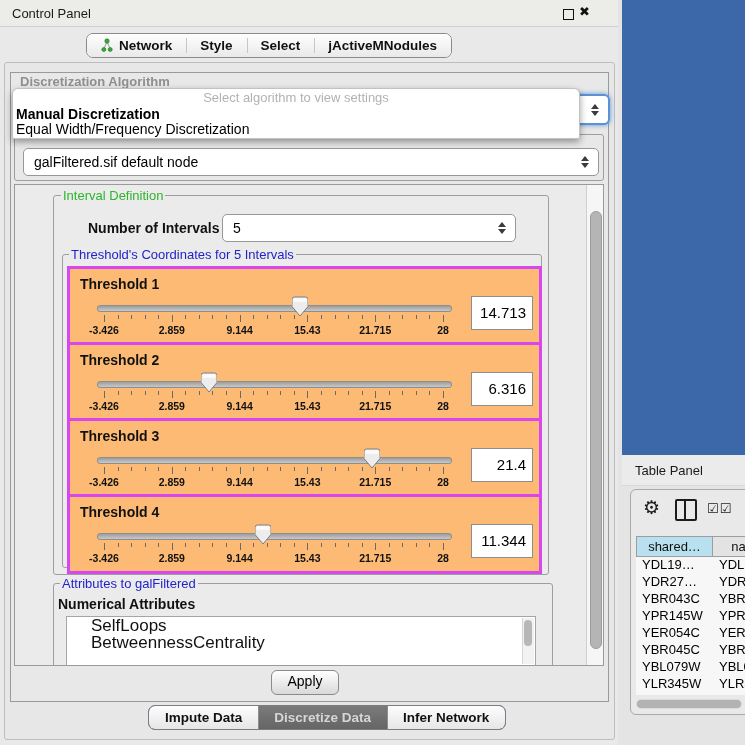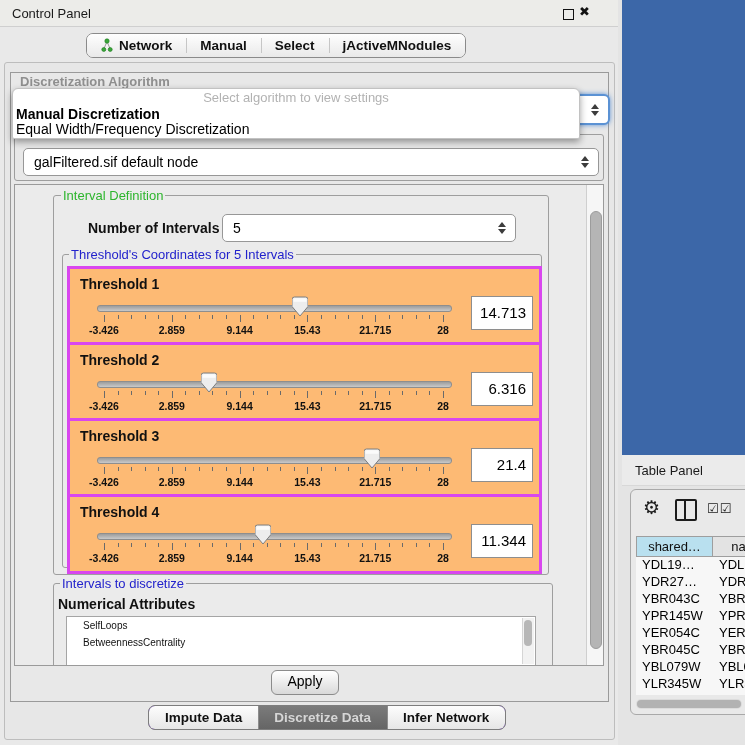--- a/index.html
+++ b/index.html
@@ -70,21 +70,21 @@
   .tlabels{position:absolute;left:34px;top:55px;width:339px;height:12px;}
   .tlabels span{position:absolute;transform:translateX(-50%);font-size:10.5px;font-weight:bold;color:#111;white-space:nowrap;}
   .thumb{position:absolute;top:27px;width:16px;height:21px;}
   .thr-value{position:absolute;right:6px;top:27px;width:54px;height:32px;background:#fff;border:1px solid #8e8e8e;
              font-size:15px;color:#000;text-align:right;line-height:32px;padding-right:6px;}
 
   .attr-group{left:38px;top:398px;width:498px;height:95px;}
   .attr-group > .group-label{left:6px;color:#2222cc;background:#ebebeb;}
   .attr-sub{position:absolute;left:4px;top:12px;font-size:14px;font-weight:bold;color:#111;}
   .attr-list{position:absolute;left:12px;top:32px;width:468px;height:48px;background:#fff;border:1px solid #a5a5a5;overflow:hidden;}
-  .attr-item{font-size:10px;color:#111;line-height:17px;padding-left:16px;white-space:nowrap;}
+  .attr-item{font-size:17px;color:#111;line-height:17px;padding-left:24px;white-space:nowrap;}
   .attr-sb{position:absolute;right:1px;top:1px;width:11px;bottom:1px;background:#f2f2f2;border-left:1px solid #d5d5d5;}
   .attr-sb i{position:absolute;left:1px;top:2px;width:8px;height:26px;background:#b7b7b7;border-radius:4px;}
 
   .pane-sb{position:absolute;right:0;top:0;bottom:0;width:16px;background:#f6f6f6;border-left:1px solid #cfcfcf;}
   .pane-sb i{position:absolute;left:2.5px;top:26px;width:10px;height:436px;background:#b5b5b5;border:1px solid #9c9c9c;border-radius:6px;}
 
   .apply-btn{left:271px;top:670px;width:66px;height:23px;background:linear-gradient(#ffffff,#d9d9d9);
              border:1px solid #8b8b8b;border-radius:6px;font-size:14px;color:#000;text-align:center;line-height:21px;}
 
   .bottom-tabbar{left:148px;top:705px;height:23px;display:flex;background:#4c1d95;border:1px solid #7d7d7d;
@@ -136,21 +136,21 @@
           <svg width="12" height="15" viewBox="0 0 12 15">
             <path d="M6,3.5 L2.8,11 M6,3.5 L9.2,11" stroke="#9a9a9a" stroke-width="1" fill="none"></path>
             <circle cx="6" cy="3" r="2.2" fill="#3aa63a" stroke="#1d7a1d" stroke-width=".6"></circle>
             <circle cx="2.8" cy="11.5" r="2" fill="#3aa63a" stroke="#1d7a1d" stroke-width=".6"></circle>
             <circle cx="9.2" cy="11.5" r="2" fill="#3aa63a" stroke="#1d7a1d" stroke-width=".6"></circle>
           </svg>
         </span>
         <span>Network</span>
       </div>
       <div class="tab">
-        <span>Manual</span>
+        <span>Style</span>
       </div>
       <div class="tab">
         <span>Select</span>
       </div>
       <div class="tab">
         <span>jActiveMNodules</span>
       </div>
     </div>
 
   <div class="abs cp-inset"></div>
@@ -379,21 +379,21 @@
                 <span style="left: 80%;">21.715</span>
                 <span style="left: 100%;">28</span>
               </span>
     <span class="thr-value">11.344</span>
   </div>
 </div>
       </div>
     </div>
 
     <div class="group attr-group">
-      <span class="group-label">Intervals to discretize</span>
+      <span class="group-label">Attributes to galFiltered</span>
       <span class="attr-sub">Numerical Attributes</span>
       <div class="attr-list" id="attr-list">
         <span class="attr-sb">
             <i></i>
           </span>
       <div class="attr-item">SelfLoops</div>
           <div class="attr-item">BetweennessCentrality</div>
         </div>
     </div>
 

